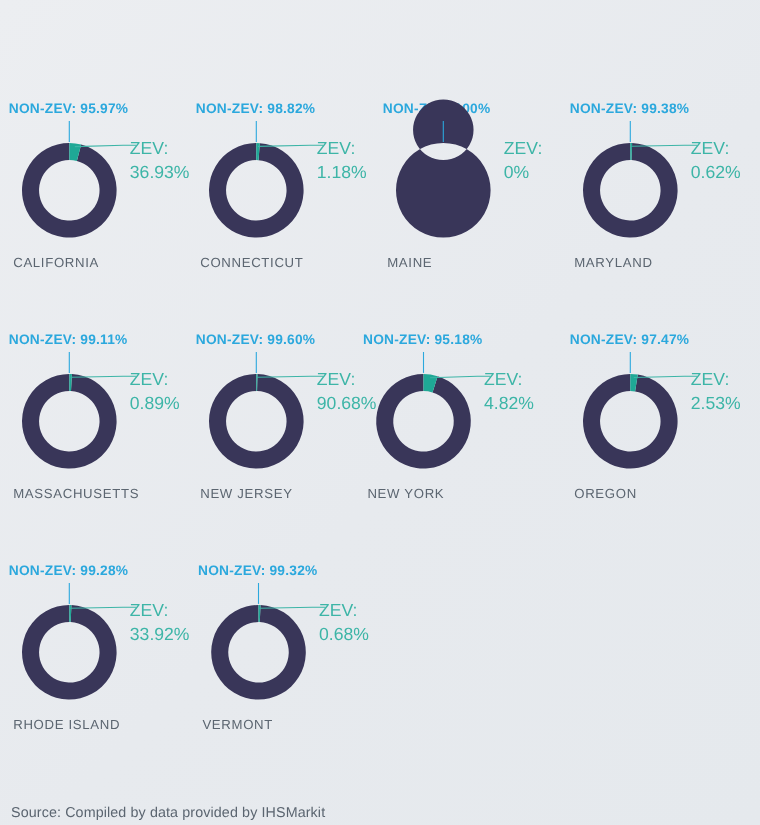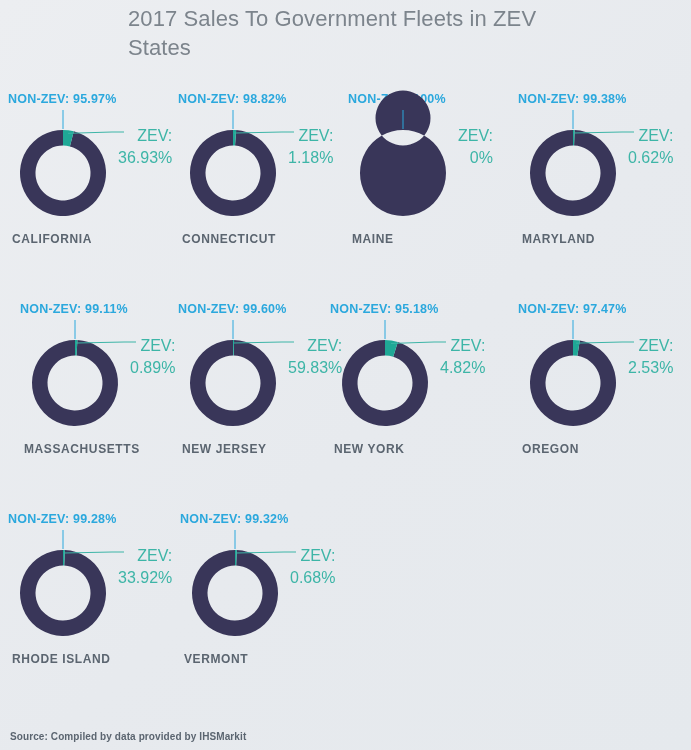--- a/index.html
+++ b/index.html
@@ -35,21 +35,20 @@
     letter-spacing: 0.1px;
   }
 
   
   .chart-grid {
     position: absolute;
     left: 0;
     top: 0;
     width: 691px;
     height: 750px;
-    text-align: right;
   }
   .donut-cell {
     position: absolute;
     width: 172px;
     height: 200px;
   }
 
   .nonzev-label {
     position: absolute;
     left: 8px;
@@ -85,55 +84,54 @@
     line-height: 1.35;
     white-space: nowrap;
   }
   .zev-label .zev-val { display: block; }
 
   .state-name {
     position: absolute;
     left: 12px;
     top: 140px;
     font-size: 12px;
-    font-weight: bold;
+    font-weight: normal;
     color: #5b6570;
     letter-spacing: 0.6px;
     white-space: nowrap;
   }
 
   
   .leader {
     position: absolute;
     left: 0; top: 0;
     width: 172px;
     height: 200px;
     overflow: visible;
     pointer-events: none;
   }
 
   
   .source {
     position: absolute;
     left: 10px;
     top: 731px;
-    font-size: 10px;
-    font-weight: bold;
+    font-size: 13px;
+    font-weight: normal;
     color: #5b6570;
     letter-spacing: 0.1px;
     white-space: nowrap;
     text-align: center;
   }
 </style>
 </head>
 <body>
 
 <div class="infographic">
 
-  <div class="title">2017 Sales To Government Fleets in ZEV States</div>
 
   <div class="chart-grid">
       <div class="donut-cell" style="left: 0px; top: 92px;">
         <div class="nonzev-label">NON-ZEV: 95.97%</div>
         <div class="donut-wrap">
           <svg class="donut-svg" viewBox="0 0 86 86">
             <path d="M 53.772152762580106 1.3711551342144759 A 43 43 0 1 1 42.99999999999999 0 L 42.99999999999999 15.5 A 27.5 27.5 0 1 0 49.88916746444076 16.37690153932321 Z" fill="#393659"></path>
             <path d="M 43 0 A 43 43 0 0 1 53.772152762580106 1.3711551342144759 L 49.88916746444076 16.37690153932321 A 27.5 27.5 0 0 0 43 15.5 Z" fill="#1fa896"></path>
           </svg>
         </div>
@@ -192,21 +190,21 @@
         <svg class="leader" viewBox="0 0 172 200">
           <line x1="63" y1="18" x2="63" y2="37" stroke="#2ba8dd" stroke-width="1"></line>
           <polyline points="63.77906571459872,41.00758751197501 112,40 124,40" fill="none" stroke="#3db5a7" stroke-width="1"></polyline>
         </svg>
         <div class="zev-label">
           <span style="display: block;">ZEV:</span>
           <span class="zev-val">0.62%</span>
         </div>
         <div class="state-name">MARYLAND</div>
       </div>
-      <div class="donut-cell" style="left: 12px; top: 302px;">
+      <div class="donut-cell" style="left: 0px; top: 302px;">
         <div class="nonzev-label">NON-ZEV: 99.11%</div>
         <div class="donut-wrap">
           <svg class="donut-svg" viewBox="0 0 86 86">
             <path d="M 45.40332199439419 0.06721481907723614 A 43 43 0 1 1 42.99999999999999 0 L 42.99999999999999 15.5 A 27.5 27.5 0 1 0 44.537008252228844 15.542986221502886 Z" fill="#393659"></path>
             <path d="M 43 0 A 43 43 0 0 1 45.40332199439419 0.06721481907723614 L 44.537008252228844 15.542986221502886 A 27.5 27.5 0 0 0 43 15.5 Z" fill="#1fa896"></path>
           </svg>
         </div>
         <svg class="leader" viewBox="0 0 172 200">
           <line x1="63" y1="18" x2="63" y2="37" stroke="#2ba8dd" stroke-width="1"></line>
           <polyline points="64.11826126728154,41.015634408707975 112,40 124,40" fill="none" stroke="#3db5a7" stroke-width="1"></polyline>
@@ -224,21 +222,21 @@
             <path d="M 44.080594104063515 0.013579860818104805 A 43 43 0 1 1 42.99999999999999 0 L 42.99999999999999 15.5 A 27.5 27.5 0 1 0 43.69107762469178 15.50868479470925 Z" fill="#393659"></path>
             <path d="M 43 0 A 43 43 0 0 1 44.080594104063515 0.013579860818104805 L 43.69107762469178 15.50868479470925 A 27.5 27.5 0 0 0 43 15.5 Z" fill="#1fa896"></path>
           </svg>
         </div>
         <svg class="leader" viewBox="0 0 172 200">
           <line x1="63" y1="18" x2="63" y2="37" stroke="#2ba8dd" stroke-width="1"></line>
           <polyline points="63.502641595334104,41.00315823184736 112,40 124,40" fill="none" stroke="#3db5a7" stroke-width="1"></polyline>
         </svg>
         <div class="zev-label">
           <span style="display: block;">ZEV:</span>
-          <span class="zev-val">59.83%</span>
+          <span class="zev-val">90.68%</span>
         </div>
         <div class="state-name">NEW JERSEY</div>
       </div>
       <div class="donut-cell" style="left: 322px; top: 302px;">
         <div class="nonzev-label">NON-ZEV: 95.18%</div>
         <div class="donut-wrap">
           <svg class="donut-svg" viewBox="0 0 86 86">
             <path d="M 55.82437439079493 1.9569077494796545 A 43 43 0 1 1 42.99999999999999 0 L 42.99999999999999 15.5 A 27.5 27.5 0 1 0 51.20163478481071 16.751510770016058 Z" fill="#393659"></path>
             <path d="M 43 0 A 43 43 0 0 1 55.82437439079493 1.9569077494796545 L 51.20163478481071 16.751510770016058 A 27.5 27.5 0 0 0 43 15.5 Z" fill="#1fa896"></path>
           </svg>

